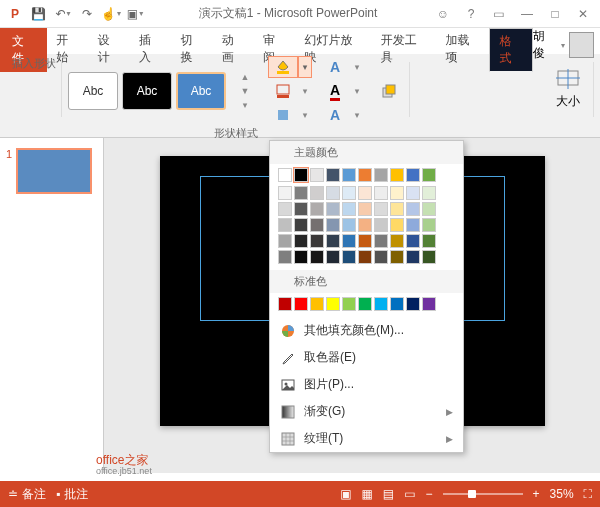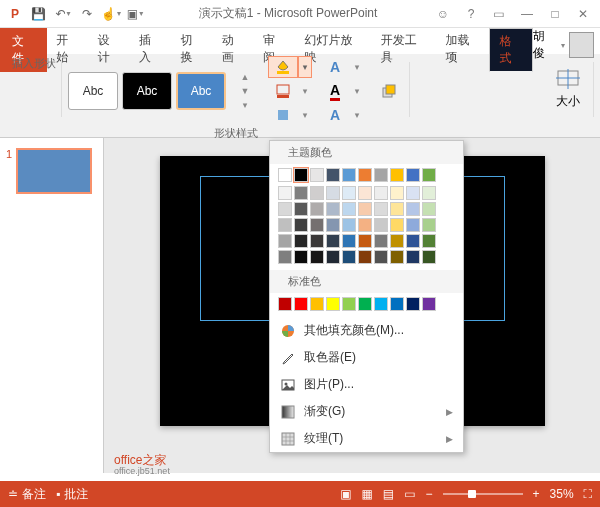--- a/index.html
+++ b/index.html
@@ -29,24 +29,24 @@
 .fill-btn{width:30px;height:22px;display:flex;align-items:center;justify-content:center;cursor:pointer}
 .small-tools{display:flex;flex-direction:column;gap:2px;margin-left:4px}
 .editor{display:flex;height:335px;background:#eaeaea}
 .thumbs{width:104px;background:#fff;border-right:1px solid #ccc;padding:10px 6px}
 .thumb-row{display:flex;gap:4px}
 .thumb-num{color:#d24726;font-size:11px}
 .thumb{width:76px;height:46px;border:2px solid #f8916b;background:#5a8bc0}
 .canvas{flex:1;display:flex;align-items:flex-start;justify-content:center;padding:18px 10px;position:relative;background:#eaeaea}
 .slide{width:385px;height:270px;background:#000;box-shadow:0 2px 6px rgba(0,0,0,0.3);position:relative}
 .sel-shape{position:absolute;left:40px;top:20px;width:305px;height:145px;border:1px solid #4aa3df}
-.watermark{position:absolute;left:114px;bottom:30px;color:#d24726;font-size:15px;line-height:1.1}
+.watermark{position:absolute;left:96px;bottom:30px;color:#d24726;font-size:15px;line-height:1.1}
 .watermark .sub{font-size:9px;color:#888}
 .color-menu{position:absolute;left:269px;top:140px;width:195px;background:#fff;border:1px solid #c6c6c6;box-shadow:2px 2px 6px rgba(0,0,0,0.25);z-index:10}
-.cm-head{padding:4px 18px;color:#666;font-size:11px;background:#f4f4f4}
+.cm-head{padding:4px 24px;color:#666;font-size:11px;background:#f4f4f4}
 .cm-swatches{padding:4px 8px}
 .sw-row{display:flex;gap:2px;margin-bottom:2px}
 .sw{width:14px;height:14px;border:1px solid #ccc;cursor:pointer}
 .cm-item{display:flex;align-items:center;gap:8px;padding:5px 10px;cursor:pointer;color:#333}
 .cm-ico{width:16px;height:16px;display:flex;align-items:center;justify-content:center}
 .arrow{margin-left:auto;color:#888;font-size:9px}
 .status{position:absolute;left:0;right:0;bottom:0;height:26px;background:#d24726;color:#fff;display:flex;align-items:center;padding:0 8px;gap:10px;font-size:11px}
 .status .spacer{flex:1}
 .sbtn{opacity:.95;cursor:pointer;display:flex;align-items:center;gap:4px}
 .zoom-track{width:80px;height:2px;background:rgba(255,255,255,.5);position:relative}

